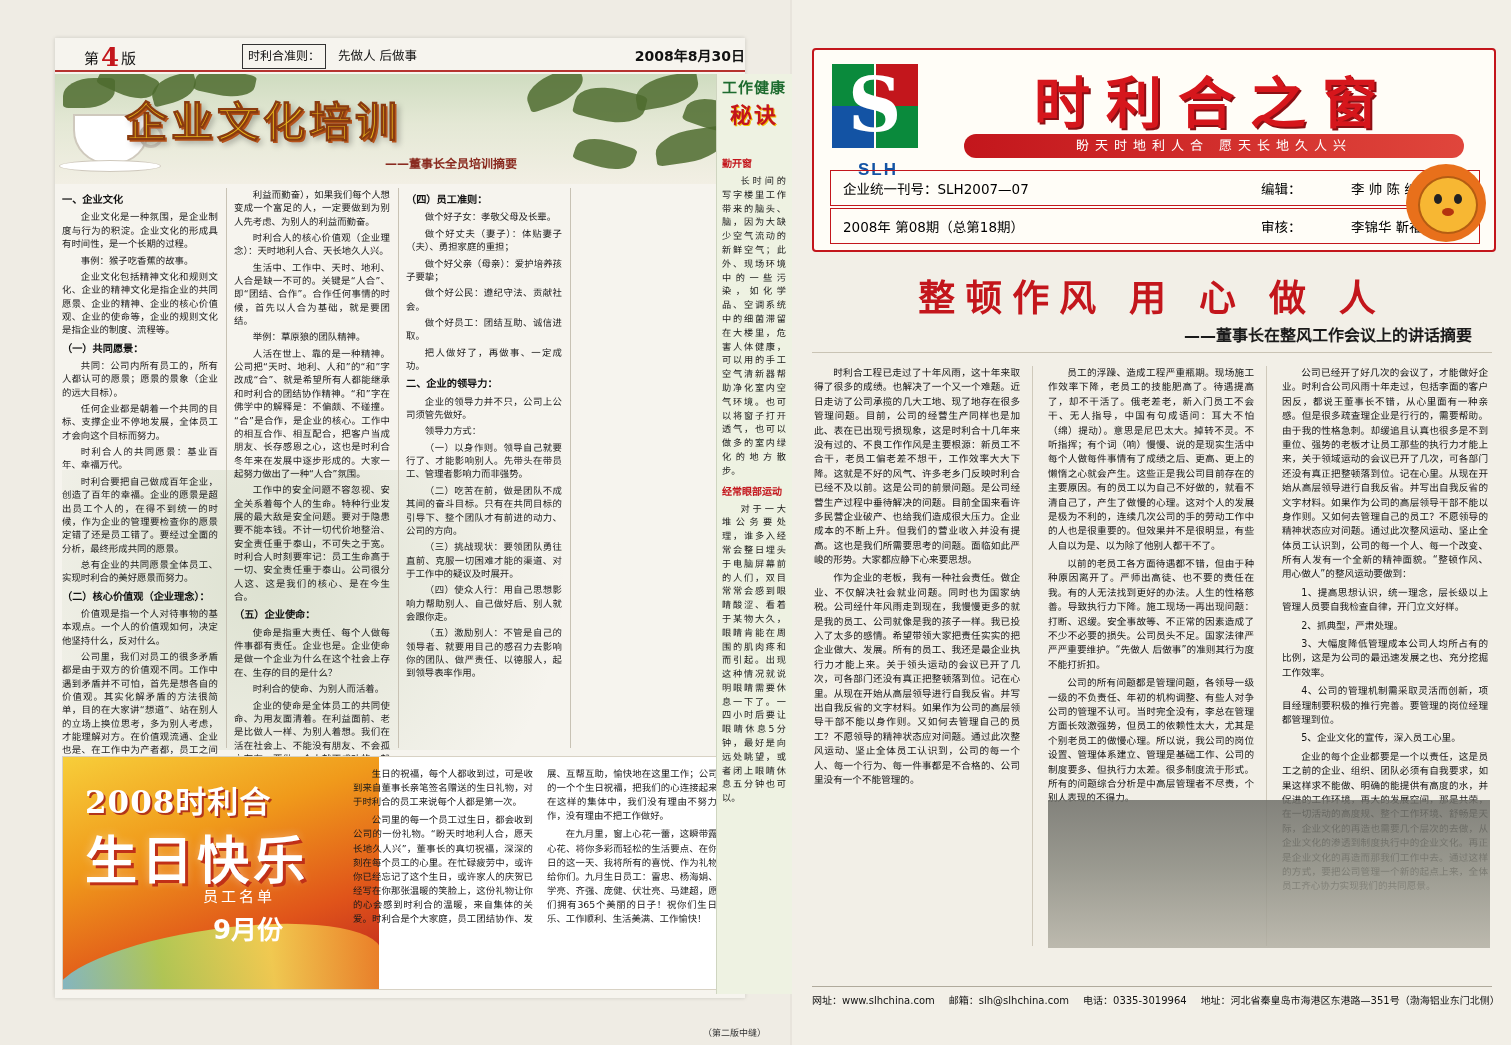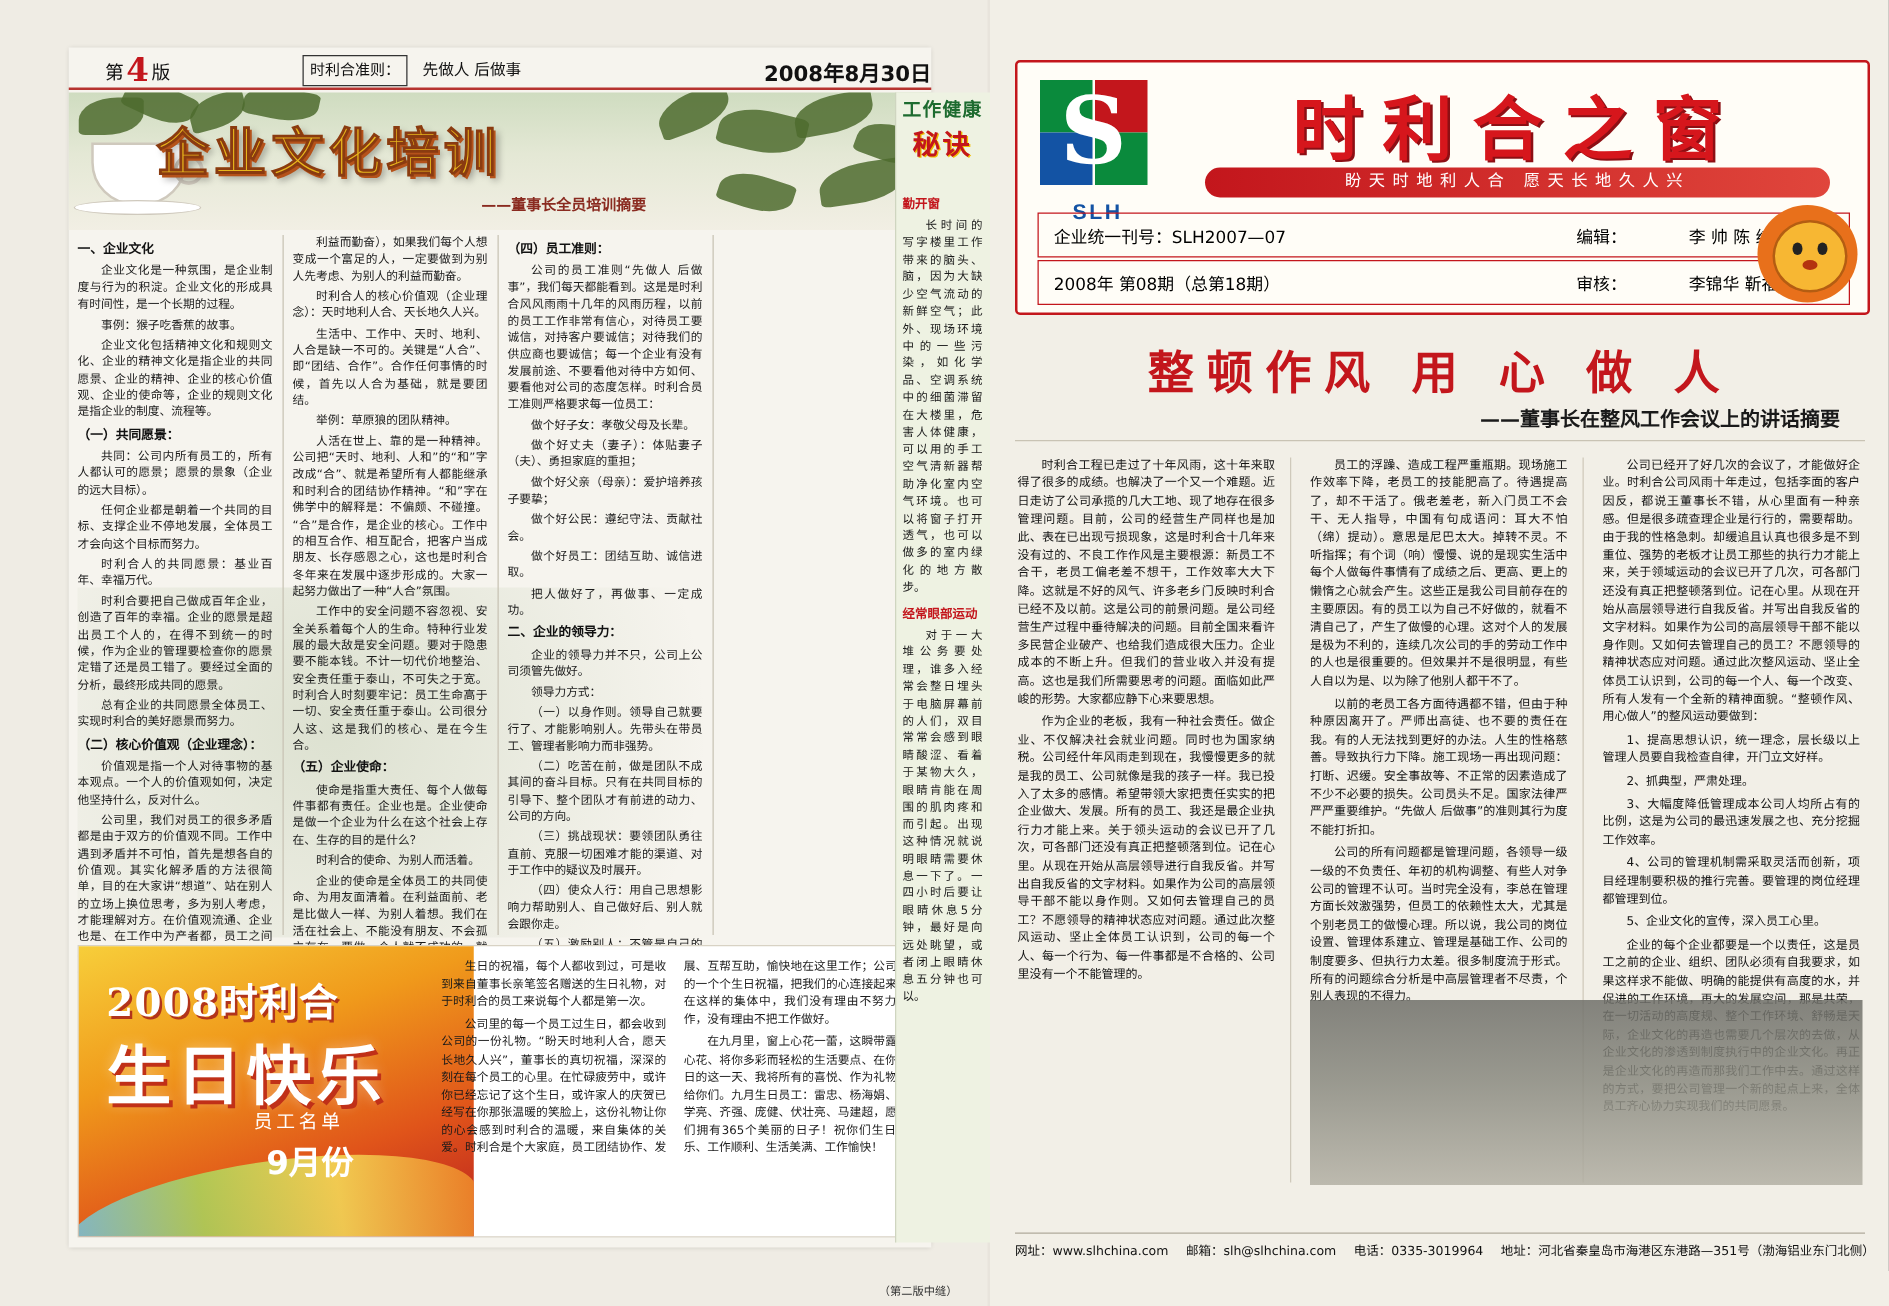--- a/index.html
+++ b/index.html
@@ -10,21 +10,21 @@
   
   .left-page{position:absolute;left:0;top:0;width:790px;height:1045px;background:#efece4;}
   .lp-inner{position:absolute;left:55px;top:38px;width:690px;height:960px;background:#f6f4ee;
             box-shadow:0 0 4px rgba(0,0,0,.15);}
   .lp-head{position:absolute;left:55px;top:42px;width:690px;height:34px;}
   .page-num{position:absolute;left:0;top:0;font-family:"DejaVu Serif","Liberation Serif",serif;
             font-size:15px;color:#111;margin-left:29px;}
   .page-num b{font-size:26px;color:#c3161c;vertical-align:-2px;padding:0 2px;}
   .motto{position:absolute;left:155px;top:2px;height:21px;line-height:21px;font-size:12.5px;color:#111;padding-left:32px;}
   .motto .box{display:inline-block;border:1px solid #333;padding:1px 5px;margin-right:8px;font-size:12px;}
-  .issue-date{position:absolute;right:0;top:3px;font-size:17px;color:#111;font-weight:bold;}
+  .issue-date{position:absolute;right:0;top:3px;font-size:14px;color:#111;font-weight:bold;}
   .rule{position:absolute;left:55px;top:70px;width:690px;height:2px;background:#b6332f;}
 
   
   .banner{position:absolute;left:55px;top:74px;width:690px;height:110px;overflow:hidden;
           background:linear-gradient(180deg,#cfdcc0 0%,#e4e8d5 45%,#f2efe4 100%);}
   .leaf{position:absolute;border-radius:60% 10% 60% 10%;background:#4d6b2e;opacity:.85;}
   .banner-title{position:absolute;left:70px;top:14px;width:430px;height:60px;
      font-family:"DejaVu Serif","Liberation Serif",serif;font-weight:bold;font-size:42px;
      letter-spacing:4px;color:#e8b71c;-webkit-text-stroke:1px #8a3b10;
      text-shadow:2px 2px 0 #b5521a, 4px 4px 6px rgba(0,0,0,.35);white-space:nowrap;}
@@ -204,21 +204,20 @@
           <p>举例：草原狼的团队精神。</p>
           <p>人活在世上、靠的是一种精神。公司把“天时、地利、人和”的“和”字改成“合”、就是希望所有人都能继承和时利合的团结协作精神。“和”字在佛学中的解释是：不偏颇、不碰撞。“合”是合作，是企业的核心。工作中的相互合作、相互配合，把客户当成朋友、长存感恩之心，这也是时利合冬年来在发展中逐步形成的。大家一起努力做出了一种“人合”氛围。</p>
           <p>工作中的安全问题不容忽视、安全关系着每个人的生命。特种行业发展的最大敌是安全问题。要对于隐患要不能本钱。不计一切代价地整治、安全责任重于泰山，不可失之于宽。时利合人时刻要牢记：员工生命高于一切、安全责任重于泰山。公司很分人这、这是我们的核心、是在今生合。</p>
           <h4>（五）企业使命：</h4>
           <p>使命是指重大责任、每个人做每件事都有责任。企业也是。企业使命是做一个企业为什么在这个社会上存在、生存的目的是什么？</p>
           <p>时利合的使命、为别人而活着。</p>
           <p>企业的使命是全体员工的共同使命、为用友面清着。在利益面前、老是比做人一样、为别人着想。我们在活在社会上、不能没有朋友、不会孤立存在。要做一个人就不成功的，就是在能的互生之等节动进多人。时利合的朋友是指我们的员工、工人主、客户、银行等。只有坚持我们的竞争对手、儿事让一步、多为别客考虑。你就会成为一个成功的人。</p>
         </div>
       <div class="col c3" id="col3">
           <h4>（四）员工准则：</h4>
-          <p>公司的员工准则“先做人  后做事”，我们每天都能看到。这是是时利合风风雨雨十几年的风雨历程，以前的员工工作非常有信心，对待员工要诚信，对持客户要诚信；对待我们的供应商也要诚信；每一个企业有没有发展前途、不要看他对待中方如何、要看他对公司的态度怎样。时利合员工准则严格要求每一位员工：</p>
           <p>做个好子女：孝敬父母及长辈。</p>
           <p>做个好丈夫（妻子）：体贴妻子（夫）、勇担家庭的重担；</p>
           <p>做个好父亲（母亲）：爱护培养孩子要挚；</p>
           <p>做个好公民：遵纪守法、贡献社会。</p>
           <p>做个好员工：团结互助、诚信进取。</p>
           <p>把人做好了，再做事、一定成功。</p>
           <h4>二、企业的领导力：</h4>
           <p>企业的领导力并不只，公司上公司须管先做好。</p>
           <p>领导力方式：</p>
           <p>（一）以身作则。领导自己就要行了、才能影响别人。先带头在带员工、管理者影响力而非强势。</p>

